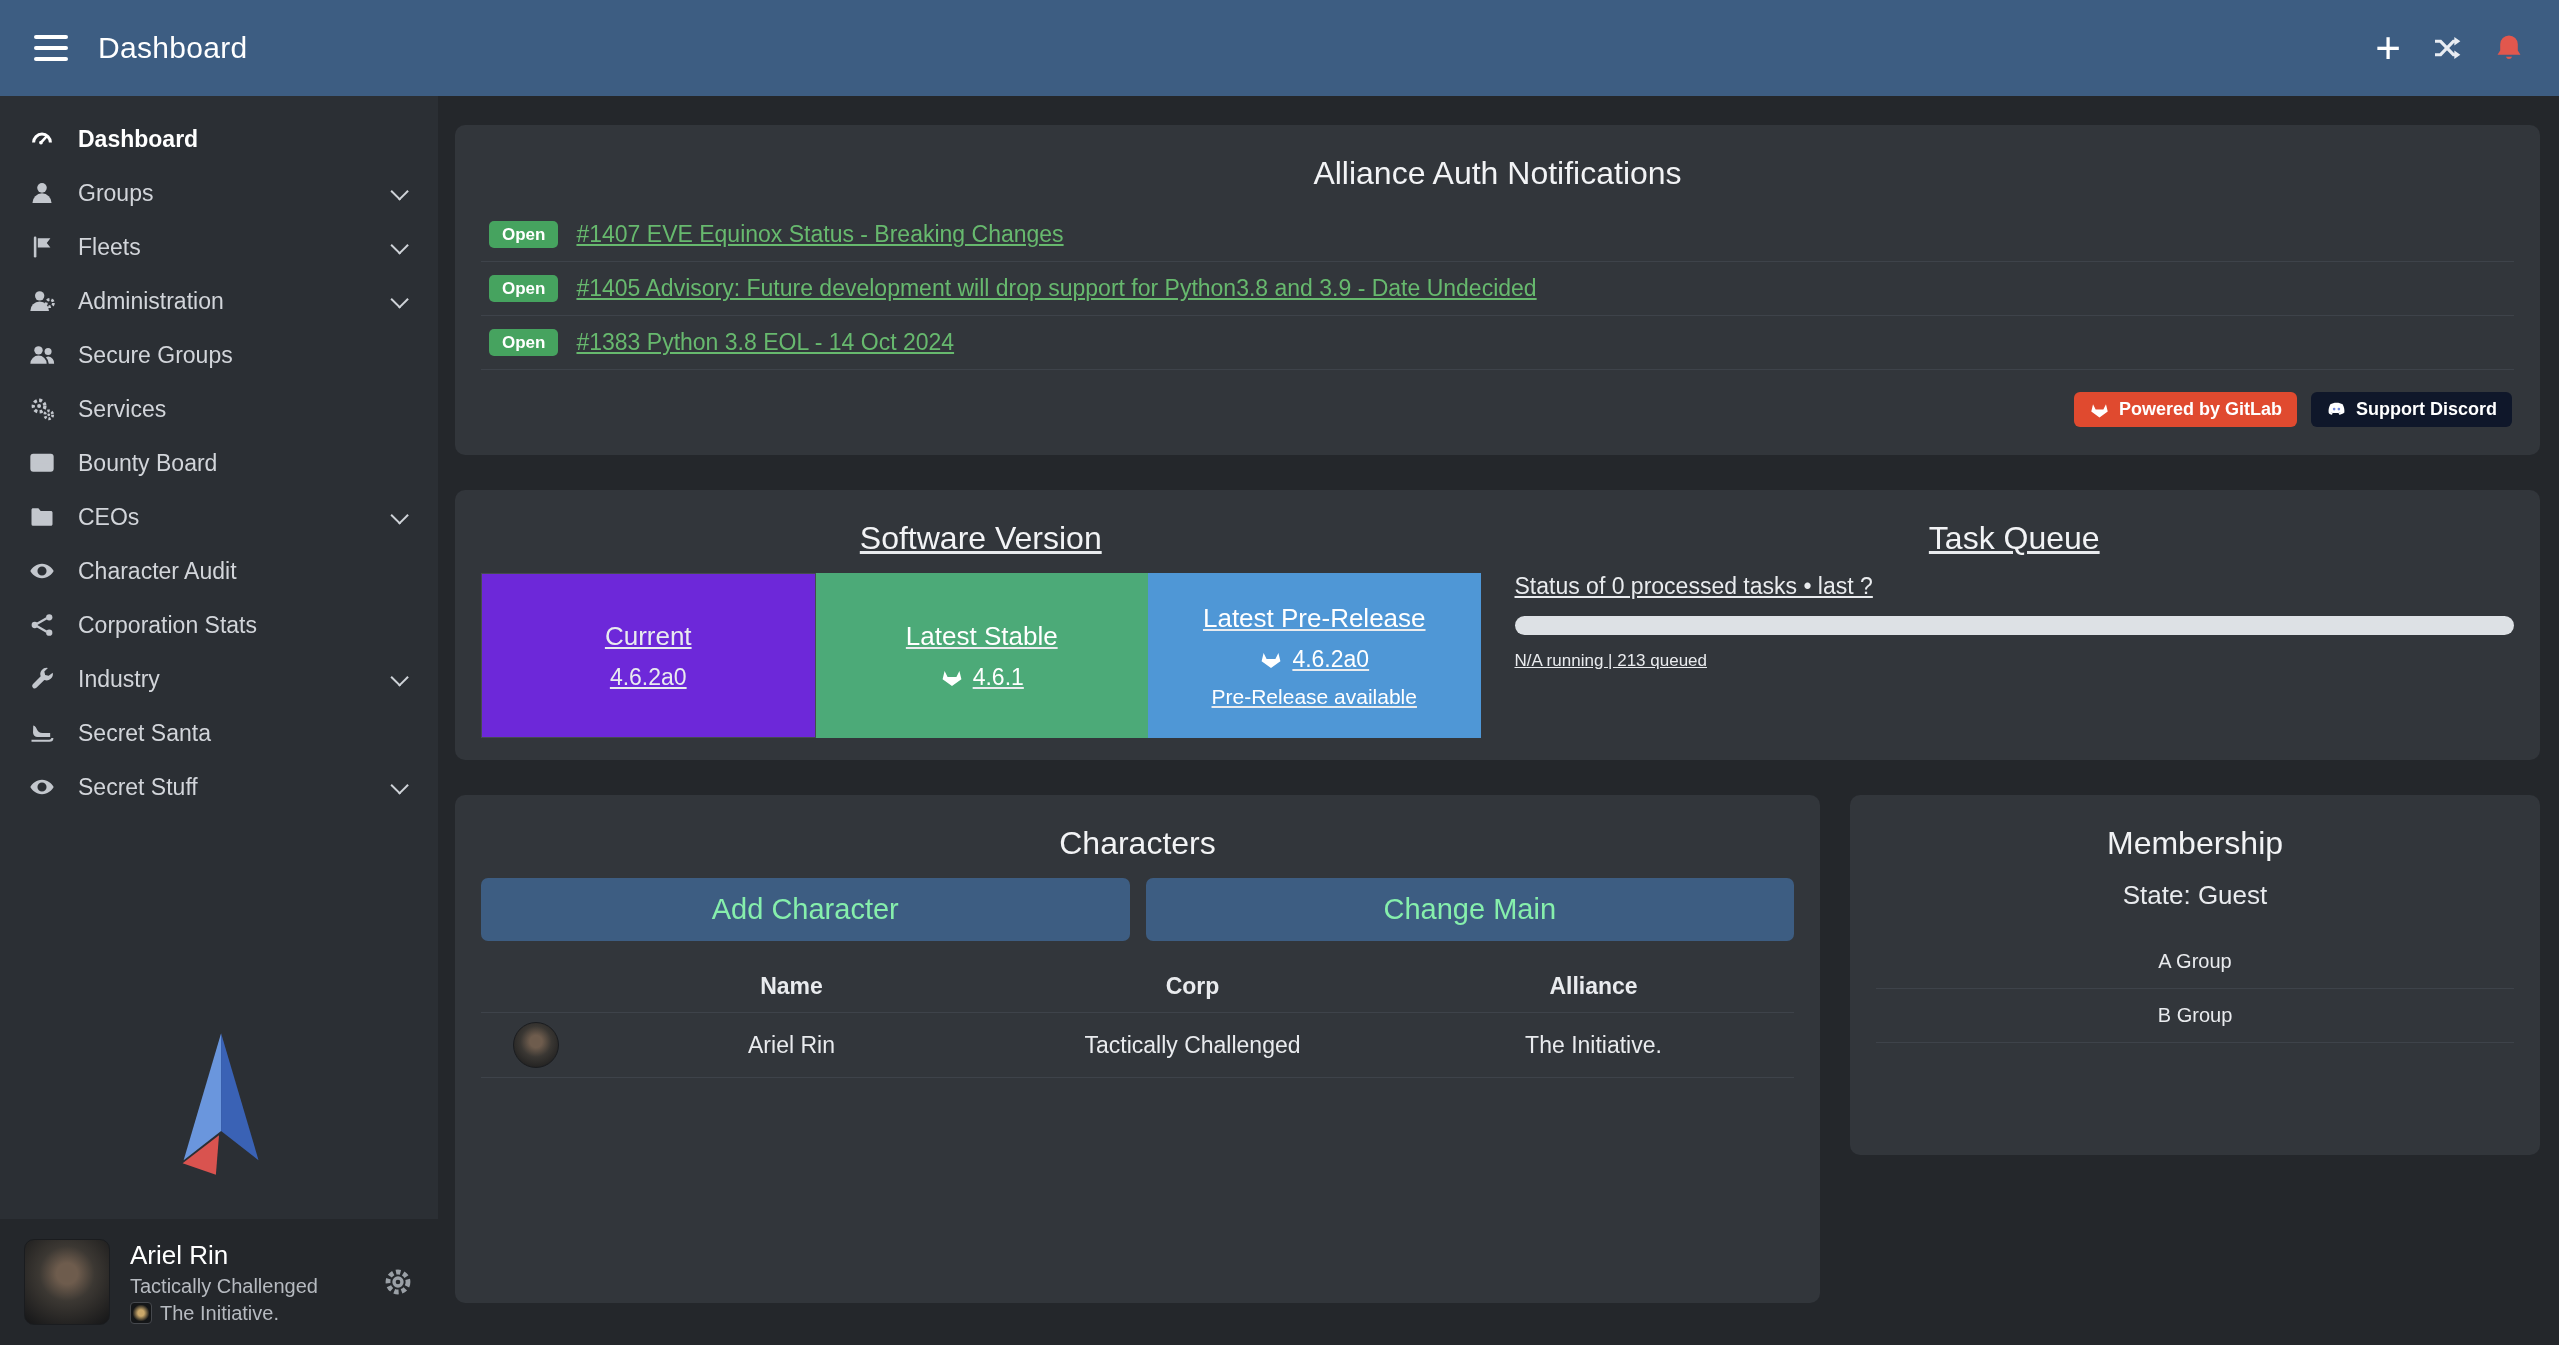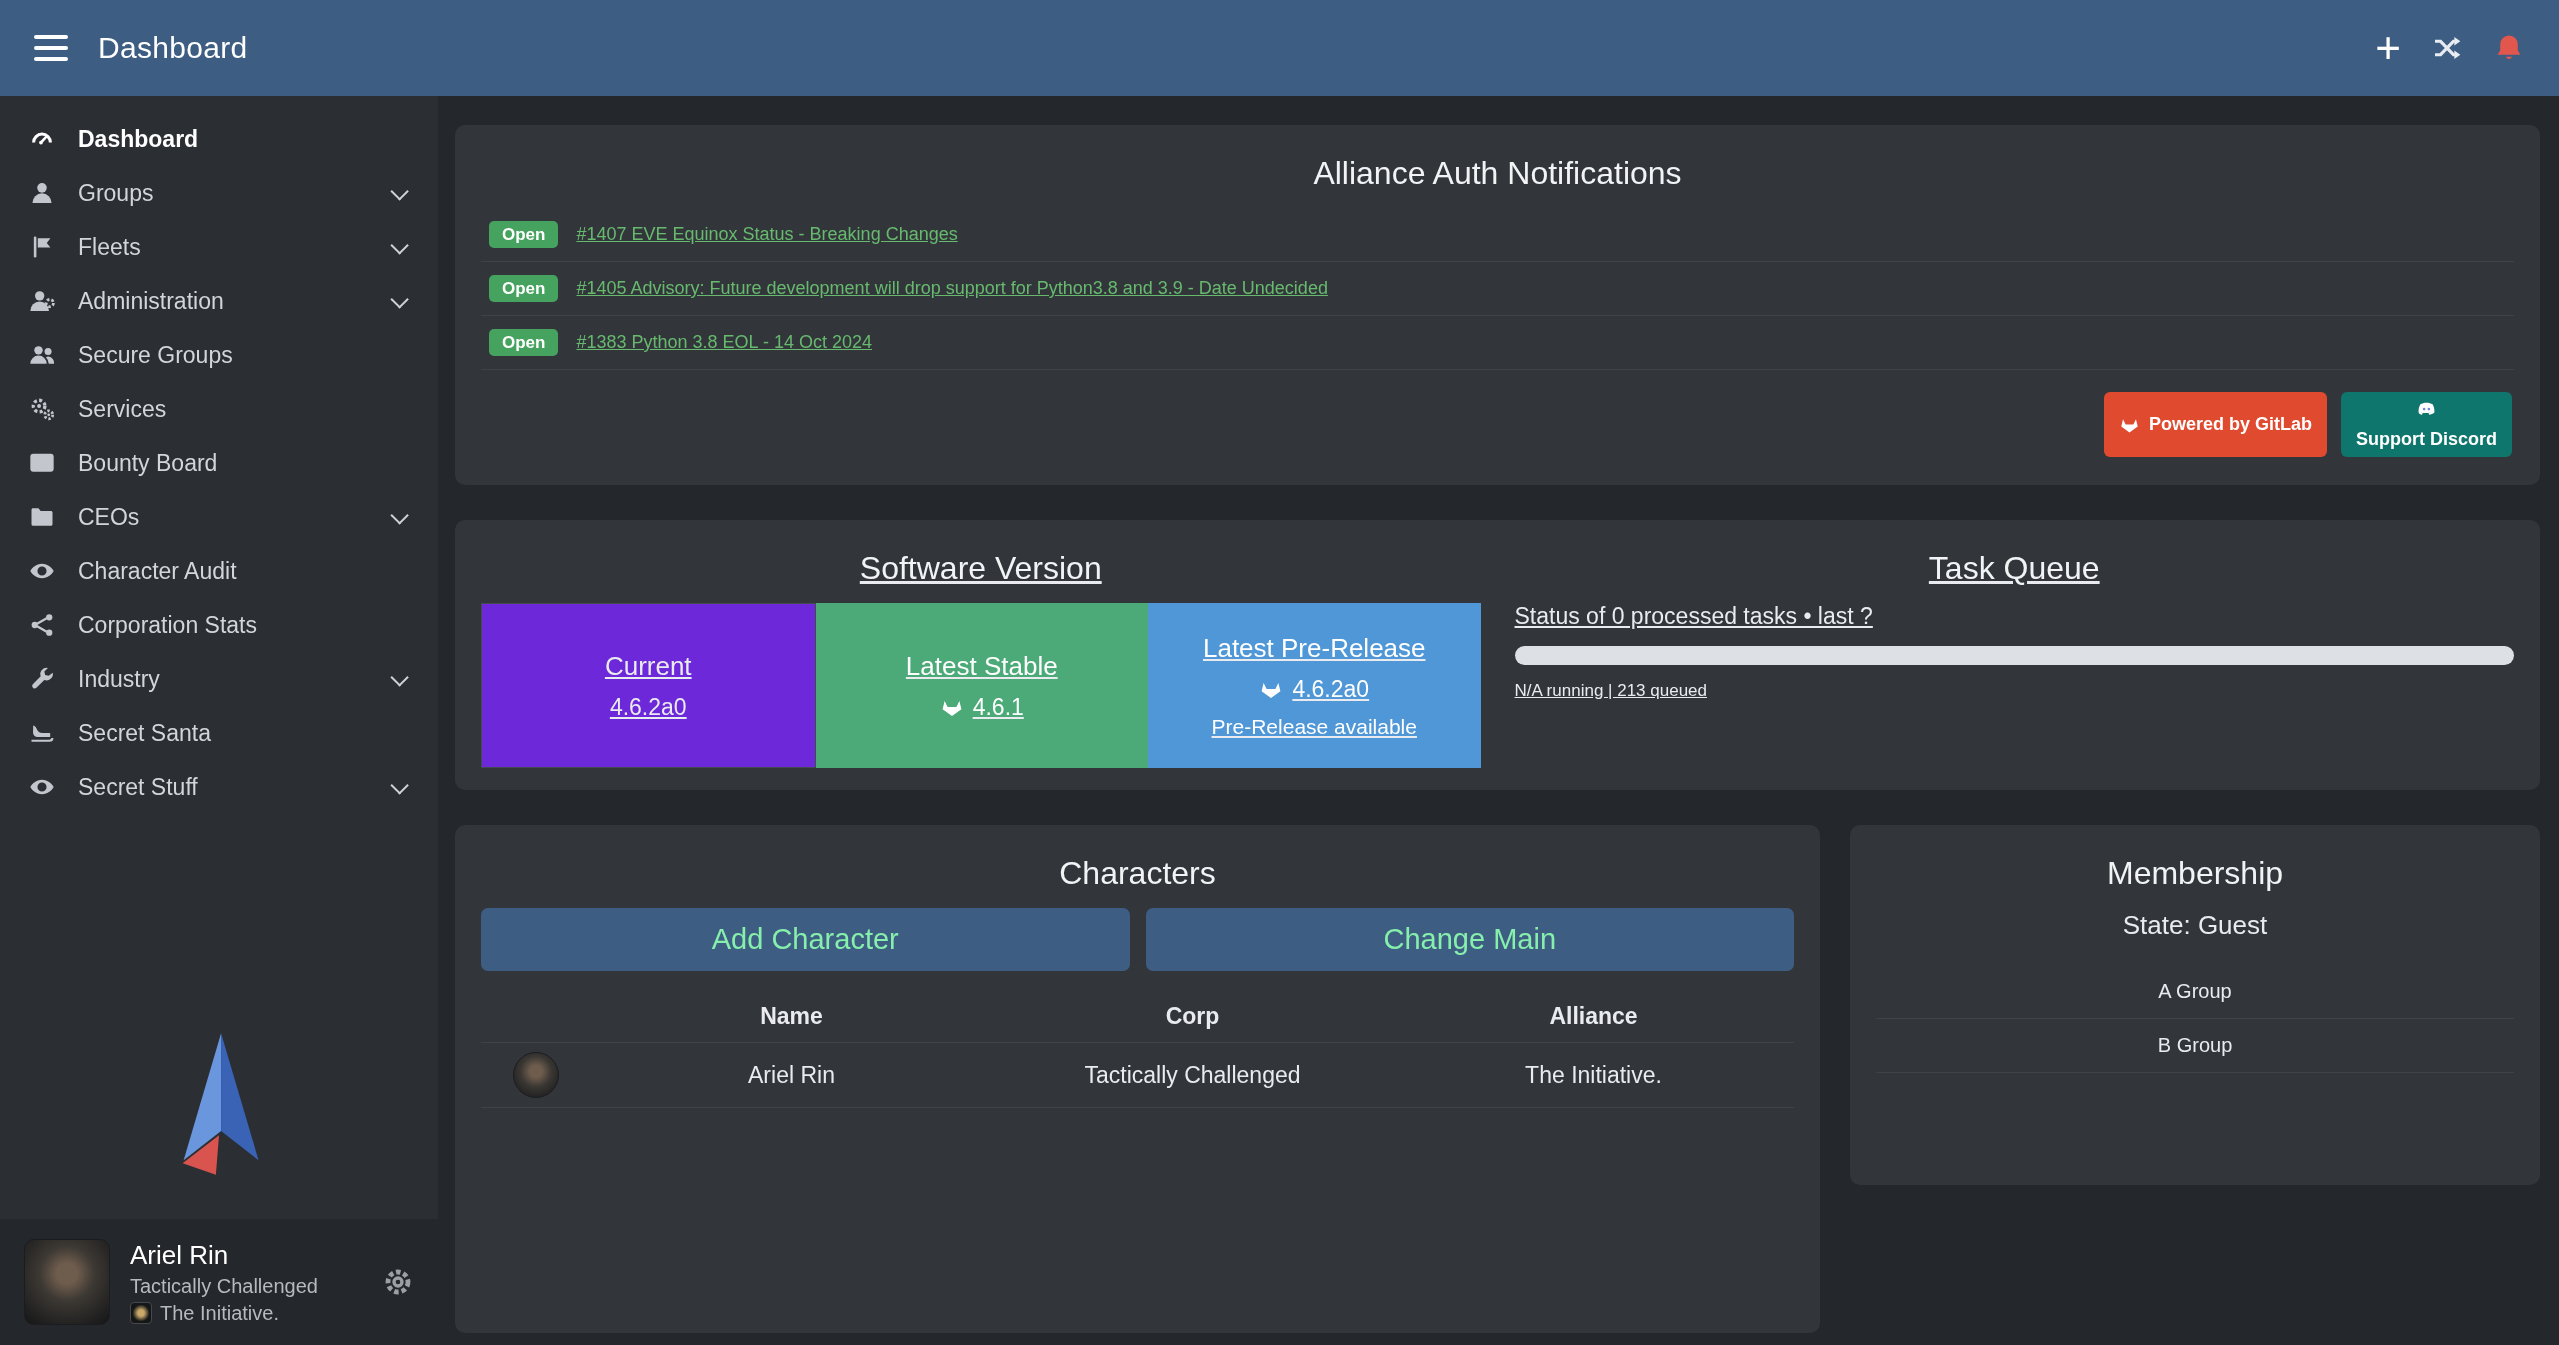--- a/index.html
+++ b/index.html
@@ -76,29 +76,29 @@
 
   
   .note-row {
     display:flex; align-items:center; gap:18px;
     padding:13px 8px; border-bottom:1px solid #3e434a;
   }
   .badge-open {
     background:#46a35f; color:#fff; font-size:17px; font-weight:700;
     padding:5px 13px; border-radius:5px; line-height:1;
   }
-  .note-link { color:#67b96e; font-size:18px; text-decoration:underline; cursor:pointer; }
+  .note-link { color:#67b96e; font-size:23px; text-decoration:underline; cursor:pointer; }
   .badges-row { display:flex; justify-content:flex-end; gap:14px; padding:22px 2px 6px; }
   .pill {
     display:flex; align-items:center; gap:9px; color:#fff;
     font-size:18px; font-weight:700; padding:7px 15px; border-radius:6px; cursor:pointer;
   }
   .pill svg { width:21px; height:21px; fill:#fff; }
   .pill-gitlab { background:#e04a2f; }
-  .pill-discord { background:#0f766e;flex-direction:column; }
+  .pill-discord { background:#0f172a; }
 
   
   .split { display:flex; gap:34px;text-decoration:underline; }
   .split > .col { flex:1; min-width:0; }
   .sv-box { display:flex; margin-top:8px; }
   .sv-cell {
     flex:1; height:165px; display:flex; flex-direction:column;
     align-items:center; justify-content:center; gap:12px;
   }
   .sv-cell .lab { font-size:26px; }

